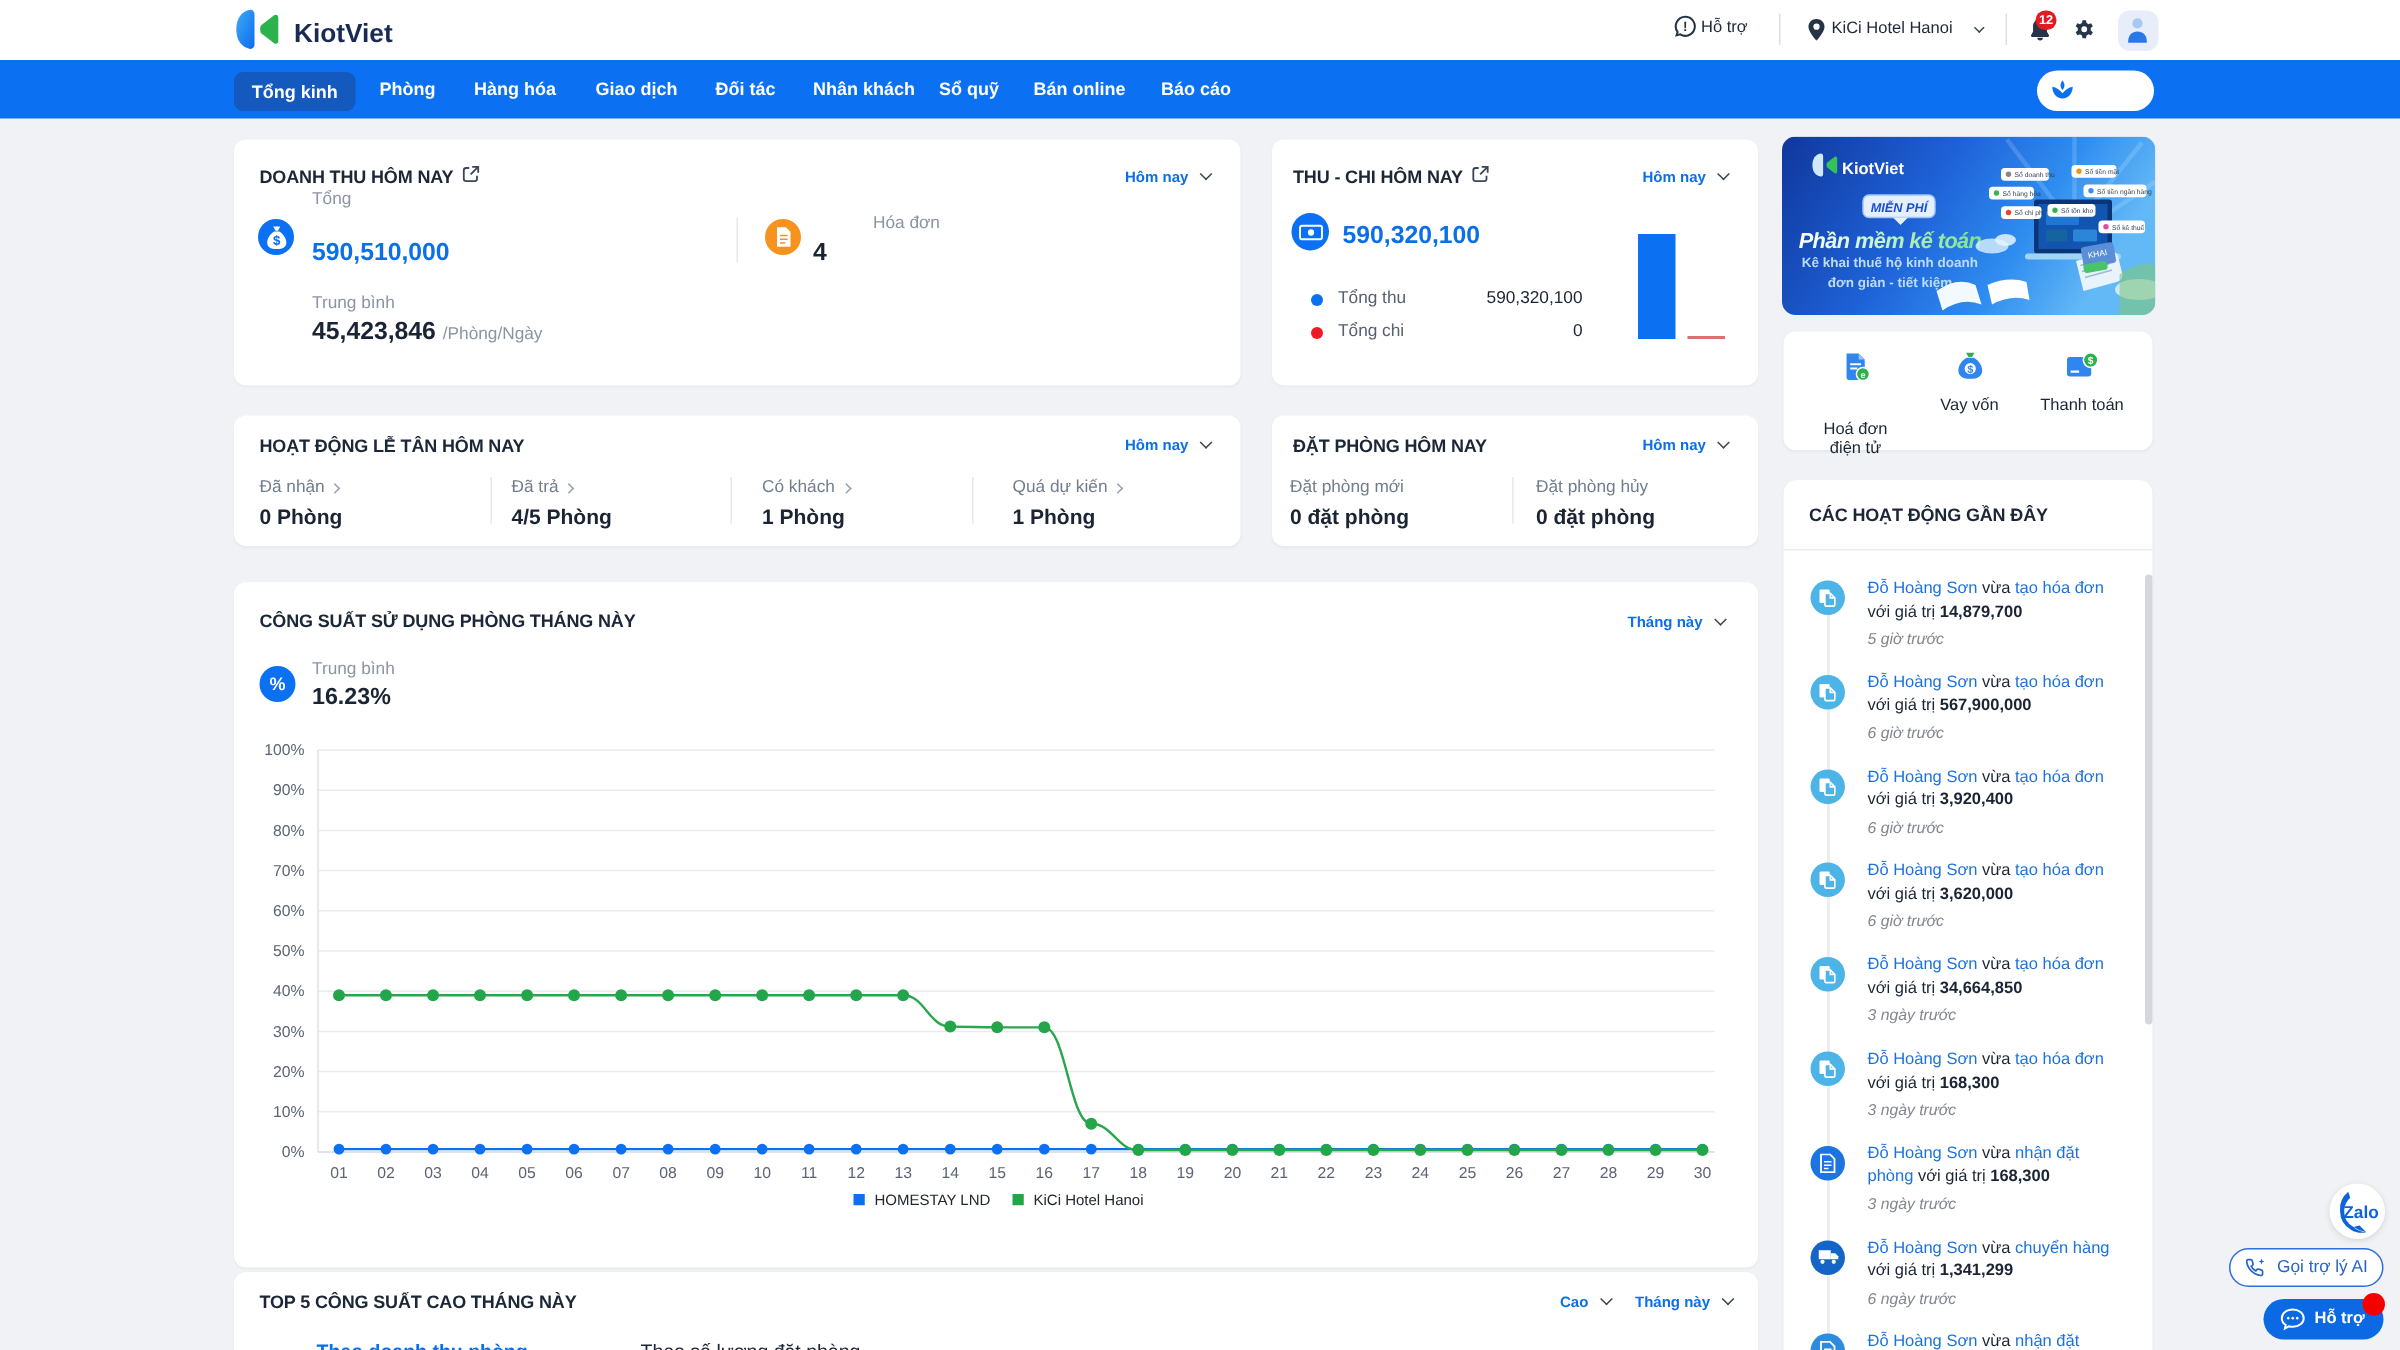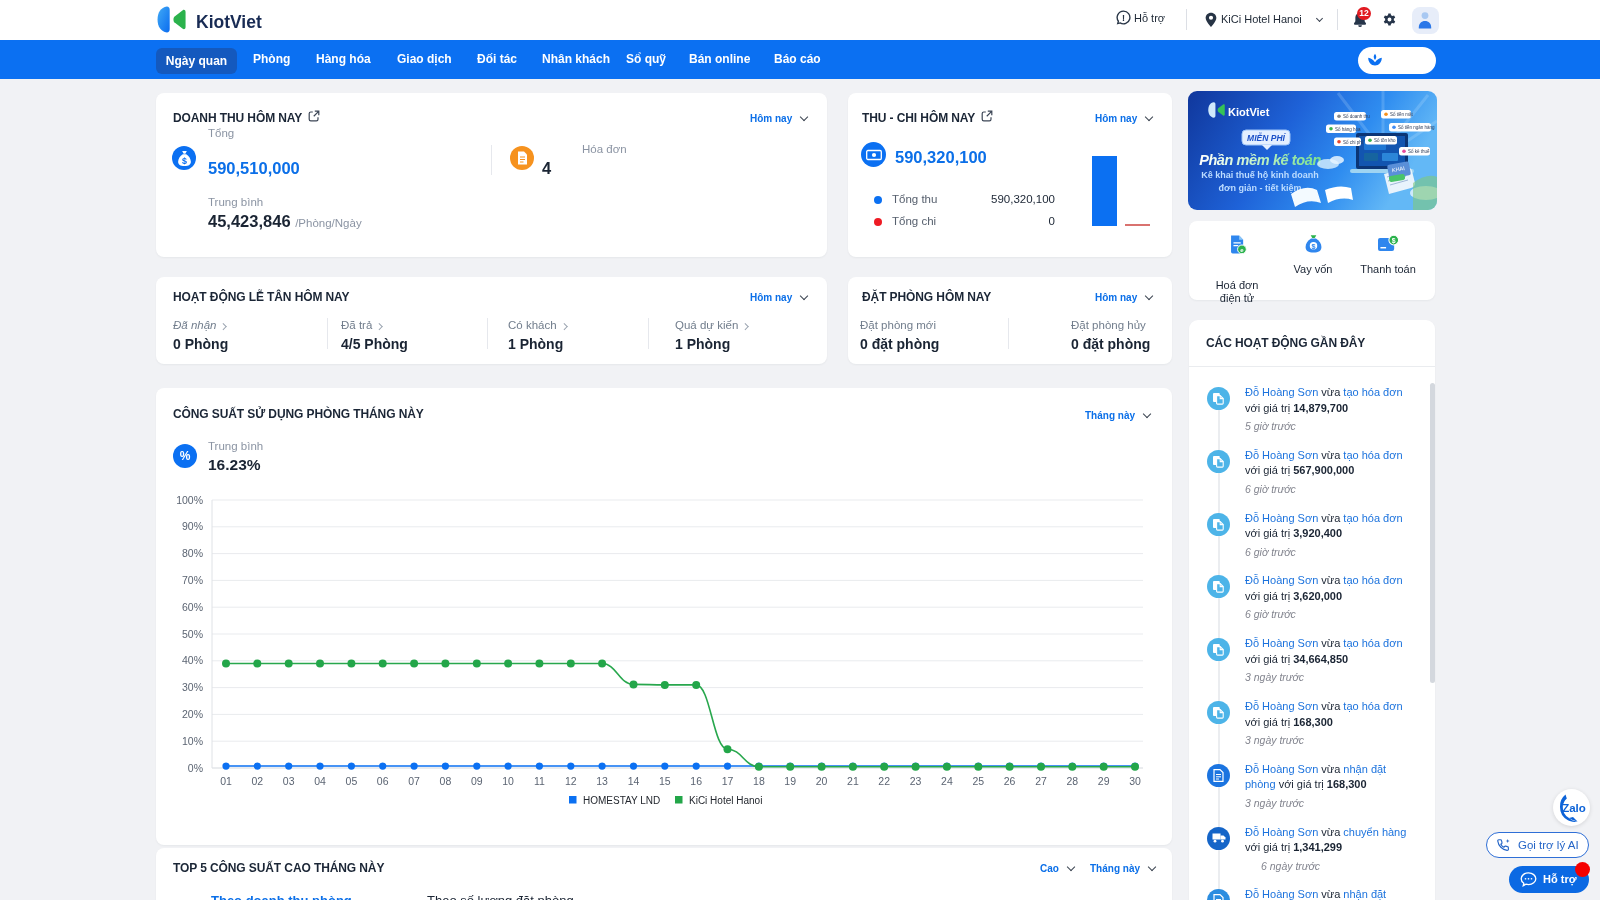--- a/index.html
+++ b/index.html
@@ -57,21 +57,21 @@
     </svg>
   <div class="abs" style="left:1412px; top:6.5px; width:26.5px; height:27px; background:#e7edf9; border-radius:8px;">
     <svg style="margin:4px 0 0 6px;" width="14" height="20" viewBox="0 0 14 20">
         <circle cx="7" cy="4.6" r="3.4" fill="#a8c8f2"></circle>
         <path d="M0.8 16.5 C 0.8 12.4 3.4 10 7 10 C 10.6 10 13.2 12.4 13.2 16.5 L 13.2 17.5 L 0.8 17.5 Z" fill="#2a77e8"></path>
       </svg>
   </div>
 </div>
 
 <div id="nav">
-  <div class="abs" style="left:156px; top:7.5px; width:81px; height:26px; background:#1459be; border-radius:6px; text-align:center; line-height:26px; color:#fff; font-size:12px; font-weight:bold;">Ngày quan</div>
+  <div class="abs" style="left:156px; top:7.5px; width:81px; height:26px; background:#1459be; border-radius:6px; text-align:center; line-height:26px; color:#fff; font-size:12px; font-weight:bold;">Tổng kinh</div>
   <div class="navitem" style="left:253px;">Phòng</div>
   <div class="navitem" style="left:316px;">Hàng hóa</div>
   <div class="navitem" style="left:397px;">Giao dịch</div>
   <div class="navitem" style="left:477px;">Đối tác</div>
   <div class="navitem" style="left:542px;">Nhân khách</div>
   <div class="navitem" style="left:626px;">Sổ quỹ</div>
   <div class="navitem" style="left:689px;">Bán online</div>
   <div class="navitem" style="left:774px;">Báo cáo</div>
   <div class="abs" style="left:1358px; top:6.5px; width:78px; height:27px; background:#fff; border-radius:13.5px;">
     <svg style="position:absolute; left:9px; top:6px;" width="16" height="14" viewBox="0 0 17 15">
@@ -131,21 +131,21 @@
   <div class="abs" style="left:44px; top:122px; font-size:11.5px; color:#57606e;">Tổng chi</div>
   <div class="abs" style="left:109px; top:122px; width:98px; text-align:right; font-size:11.5px; color:#1a2433;">0</div>
   <div class="abs" style="left:244px; top:63px; width:25px; height:70px; background:#0b70f2;"></div>
   <div class="abs" style="left:277px; top:131px; width:25px; height:2px; background:#d9726f;"></div>
 </div>
 
 <div class="card" style="left:156px; top:277px; width:671px; height:87px;">
   <div class="ctitle" style="left:17px; top:13px;">HOẠT ĐỘNG LỄ TÂN HÔM NAY</div>
   <div class="drop" style="left:594px; top:15px;">Hôm nay<span class="chev"></span></div>
   <div class="abs" style="left:17px; top:42px;">
-    <div class="glabel" style="color:#717d8c;font-style:italic;">Đã nhận<span class="carr"></span></div>
+    <div class="glabel" style="color:#717d8c;">Đã nhận<span class="carr"></span></div>
     <div class="midnum" style="margin-top:5px;">0 Phòng</div>
   </div>
   <div class="vsep" style="left:171px; top:41px; height:31px;"></div>
   <div class="abs" style="left:185px; top:42px;">
     <div class="glabel" style="color:#717d8c;">Đã trả<span class="carr"></span></div>
     <div class="midnum" style="margin-top:5px;">4/5 Phòng</div>
   </div>
   <div class="vsep" style="left:331px; top:41px; height:31px;"></div>
   <div class="abs" style="left:352px; top:42px;">
     <div class="glabel" style="color:#717d8c;">Có khách<span class="carr"></span></div>
@@ -159,21 +159,21 @@
 </div>
 
 <div class="card" style="left:848px; top:277px; width:324px; height:87px;">
   <div class="ctitle" style="left:14px; top:13px;">ĐẶT PHÒNG HÔM NAY</div>
   <div class="drop" style="left:247px; top:15px;">Hôm nay<span class="chev"></span></div>
   <div class="abs" style="left:12px; top:42px;">
     <div class="glabel" style="color:#717d8c;">Đặt phòng mới</div>
     <div class="midnum" style="margin-top:5px;">0 đặt phòng</div>
   </div>
   <div class="vsep" style="left:160px; top:41px; height:31px;"></div>
-  <div class="abs" style="left:176px; top:42px;margin-left:47px;">
+  <div class="abs" style="left:176px; top:42px;">
     <div class="glabel" style="color:#717d8c;">Đặt phòng hủy</div>
     <div class="midnum" style="margin-top:5px;">0 đặt phòng</div>
   </div>
 </div>
 
 <div class="card" style="left:156px; top:388px; width:1016px; height:457px;">
   <div class="ctitle" style="left:17px; top:19px;">CÔNG SUẤT SỬ DỤNG PHÒNG THÁNG NÀY</div>
   <div class="drop" style="left:929px; top:22px;">Tháng này<span class="chev"></span></div>
   <div class="abs" style="left:17px; top:56px; width:24px; height:24px; border-radius:50%; background:#0b70f2; color:#fff; text-align:center; line-height:24px; font-size:12px; font-weight:bold;">%</div>
   <div class="glabel abs" style="left:52px; top:52px;">Trung bình</div>
@@ -480,21 +480,21 @@
       </div>
       <div class="abs" style="left:56px; top:441.8px; width:182px; font-size:11px; line-height:15.5px; color:#1a2433;"><span style="color:#1b72dd;">Đỗ Hoàng Sơn</span> vừa <span style="color:#1b72dd;">nhận đặt<br>phòng</span> với giá trị <b>168,300</b><div style="font-size:10.5px; color:#83858f; font-style:italic; margin-top:3px;">3 ngày trước</div></div>
 <div class="abs" style="left:18px; top:506.6px; width:23px; height:23px; border-radius:50%; background:#1565c8;">
         <svg style="position:absolute;left:4.5px;top:6.5px;" width="14" height="10" viewBox="0 0 14 10">
           <rect x="0.5" y="0.5" width="8" height="6" fill="#fff"></rect>
           <path d="M8.5 2.5 h3 l2 2 v2 h-5 Z" fill="#fff"></path>
           <circle cx="3" cy="8.2" r="1.4" fill="#fff"></circle>
           <circle cx="10.5" cy="8.2" r="1.4" fill="#fff"></circle>
         </svg>
       </div>
-      <div class="abs" style="left:56px; top:504.6px; width:182px; font-size:11px; line-height:15.5px; color:#1a2433;"><span style="color:#1b72dd;">Đỗ Hoàng Sơn</span> vừa <span style="color:#1b72dd;">chuyển hàng</span><br>với giá trị <b>1,341,299</b><div style="font-size:10.5px; color:#83858f; font-style:italic; margin-top:3px;margin-left:16px;">6 ngày trước</div></div>
+      <div class="abs" style="left:56px; top:504.6px; width:182px; font-size:11px; line-height:15.5px; color:#1a2433;"><span style="color:#1b72dd;">Đỗ Hoàng Sơn</span> vừa <span style="color:#1b72dd;">chuyển hàng</span><br>với giá trị <b>1,341,299</b><div style="font-size:10.5px; color:#83858f; font-style:italic; margin-top:3px;">6 ngày trước</div></div>
 <div class="abs" style="left:18px; top:569.4px; width:23px; height:23px; border-radius:50%; background:#2b8de0;">
         <svg style="position:absolute;left:6px;top:5px;" width="11" height="13" viewBox="0 0 11 13">
           <path d="M1 0.6 h6 l3 3 v8.8 h-9 Z" fill="none" stroke="#fff" stroke-width="1.2"></path>
           <path d="M3 5.5 h5 M3 7.8 h5 M3 10 h3" stroke="#fff" stroke-width="1"></path>
         </svg>
       </div>
       <div class="abs" style="left:56px; top:567.4px; width:182px; font-size:11px; line-height:15.5px; color:#1a2433;"><span style="color:#1b72dd;">Đỗ Hoàng Sơn</span> vừa <span style="color:#1b72dd;">nhận đặt<br>phòng</span> với giá trị </div>
 </div>
   <div class="abs" style="left:241px; top:63px; width:4.5px; height:300px; background:#d4d8de; border-radius:3px;"></div>
 </div>

